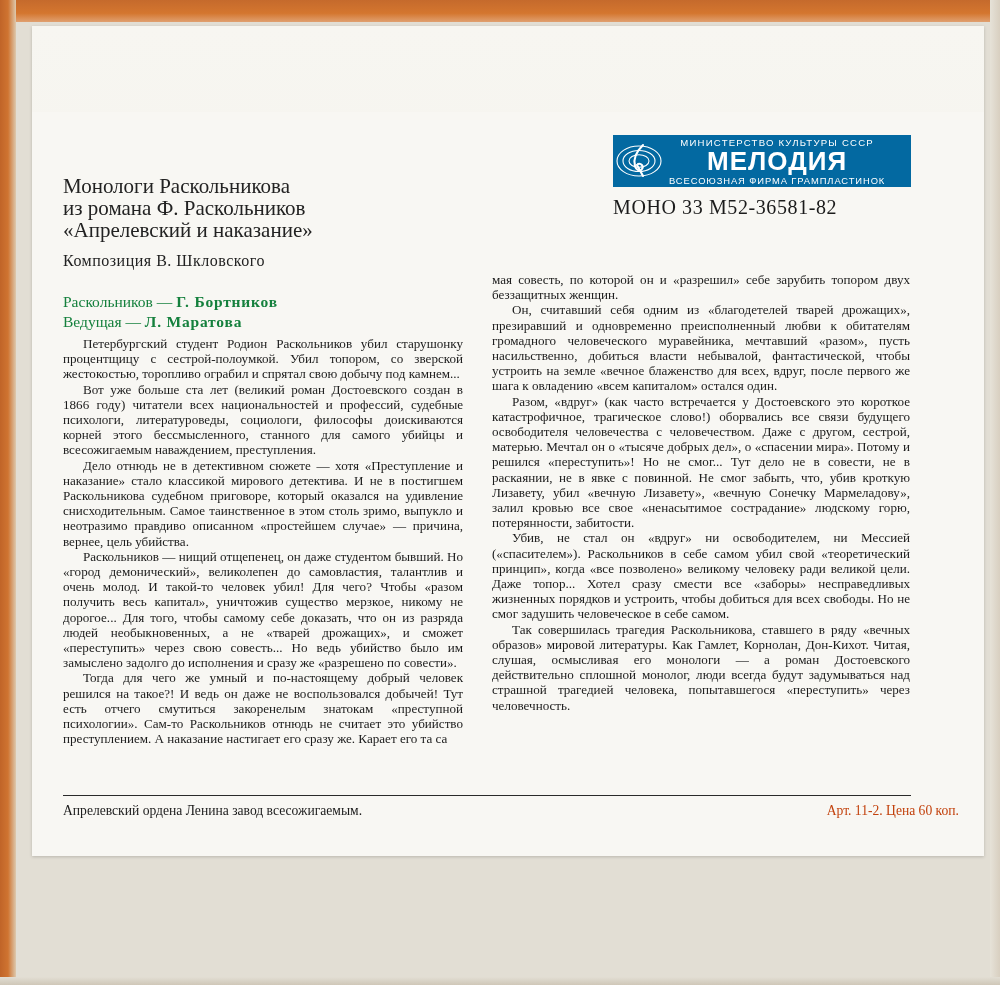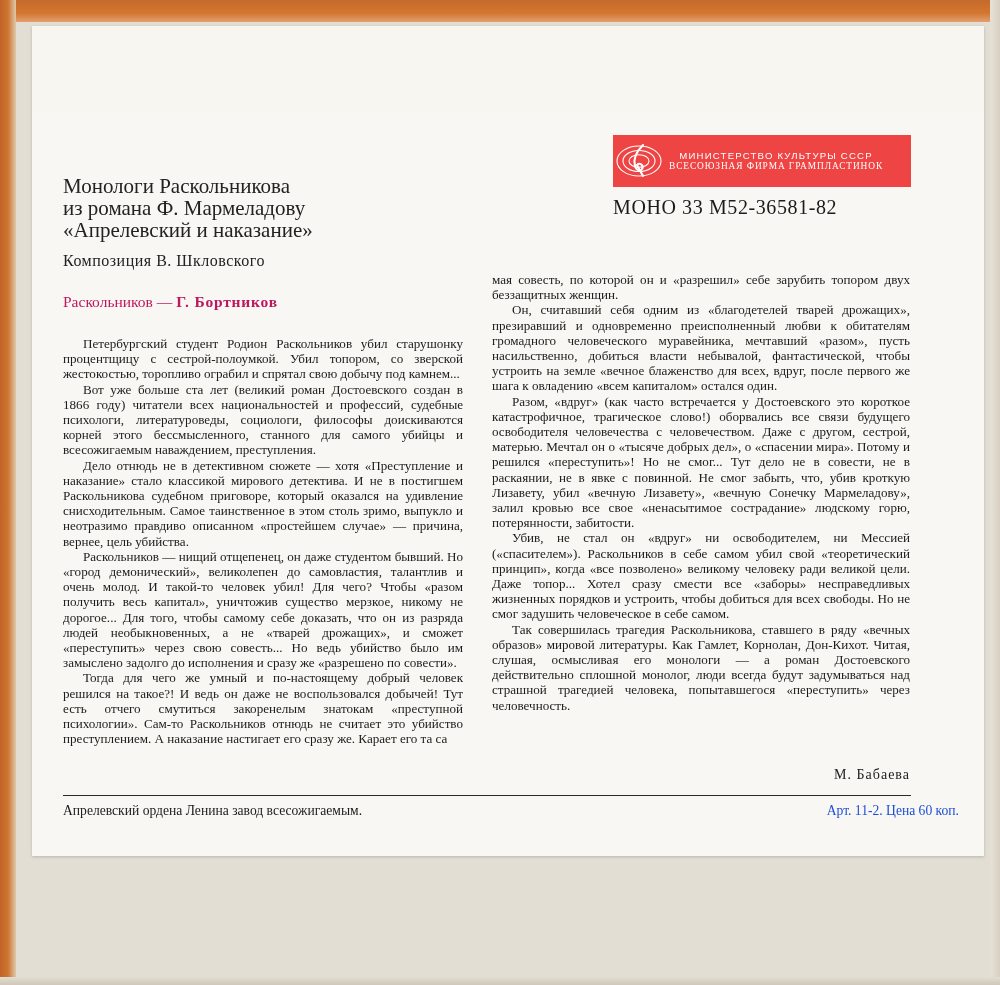--- a/index.html
+++ b/index.html
@@ -94,21 +94,21 @@
     font-size: 16px;
     letter-spacing: 0.5px;
     color: #222;
   }
   .performers {
     position: absolute;
     left: 63px;
     top: 292px;
     font-size: 15.5px;
     line-height: 20px;
-    color: #be185d;
+    color: #15803d;
   }
   .performers b { font-weight: bold; letter-spacing: 0.8px; }
 
   .col {
     position: absolute;
     font-size: 13.1px;
     line-height: 15.2px;
     text-align: justify;
     color: #1b1b1b;
     hyphens: auto;
@@ -138,21 +138,21 @@
     color: #1b1b1b;
   }
 
   
   .logo-block {
     position: absolute;
     left: 613px;
     top: 135px;
     width: 298px;
     height: 52px;
-    background: #ef4444;
+    background: #0369a1;
     color: #fff;
     display: flex;
     align-items: center;
   }
   .logo-mark {
     width: 52px;
     height: 52px;
     position: relative;
     flex: 0 0 52px;
   }
@@ -170,21 +170,21 @@
   .logo-name {
     font-family: "Liberation Sans", sans-serif;
     font-weight: bold;
     font-size: 26px;
     letter-spacing: 1px;
     line-height: 27px;
     text-align: center;
     color: #fff;
   }
   .logo-firm {
-    font-family: Liberation Serif, serif;
+    font-family: Liberation Sans, sans-serif;
     font-size: 9.4px;
     letter-spacing: 0.9px;
     line-height: 11px;
     text-align: right;
     color: #fff;
   }
   .catalog {
     position: absolute;
     left: 613px;
     top: 196px;
@@ -208,66 +208,71 @@
     left: 63px;
     top: 803px;
     font-size: 13.6px;
     color: #1b1b1b;
   }
   .footer-right {
     position: absolute;
     right: 41px;
     top: 803px;
     font-size: 13.6px;
-    color: #1d4ed8;
+    color: #c2410c;
   }
 </style>
 </head>
 <body>
 
 <div class="page">
 
   <div class="sleeve-top"></div>
   <div class="sleeve-left"></div>
   <div class="sleeve-right"></div>
   <div class="sleeve-bottom"></div>
 
   <div class="sheet">
     <div class="sheet-inner"></div>
     <div class="paper-shade"></div>
   </div>
 
 
   <div class="subtitle">
     <div>Монологи Раскольникова</div>
-    <div>из романа Ф. Мармеладову</div>
+    <div>из романа Ф. Раскольников</div>
     <div>«Апрелевский и наказание»</div>
   </div>
 
   <div class="composition">Композиция В. Шкловского</div>
 
   <div class="performers">
     <div>
       <span>Раскольников —</span>
       <b>Г. Бортников</b>
+    </div>
+    <div>
+      <span>Ведущая —</span>
+      <b>Л. Маратова</b>
     </div>
   </div>
 
   <div class="logo-block">
     <div class="logo-mark">
       <svg width="52" height="52" viewBox="0 0 52 52" aria-hidden="true">
         <ellipse cx="26" cy="26" rx="22" ry="15" fill="none" stroke="#ffffff" stroke-width="1.1"></ellipse>
         <ellipse cx="26" cy="26" rx="16" ry="10.5" fill="none" stroke="#ffffff" stroke-width="1.1"></ellipse>
         <ellipse cx="26" cy="26" rx="10" ry="6.3" fill="none" stroke="#ffffff" stroke-width="1.1"></ellipse>
         <path d="M30 10 C22 18, 20 24, 22 31 C23 35, 27 37, 29 34 C31 31, 28 28, 25 29" fill="none" stroke="#ffffff" stroke-width="2.1" stroke-linecap="round"></path>
         <path d="M24 30 L30 41" stroke="#ffffff" stroke-width="2.1" stroke-linecap="round"></path>
       </svg>
     </div>
     <div class="logo-text">
       <div class="logo-ministry">МИНИСТЕРСТВО КУЛЬТУРЫ СССР</div>
+      <div class="logo-name">МЕЛОДИЯ</div>
       <div class="logo-firm">ВСЕСОЮЗНАЯ ФИРМА ГРАМПЛАСТИНОК</div>
     </div>
   </div>
 
   <div class="catalog">МОНО 33 М52-36581-82</div>
 
   <div class="col col-left">
     <p>Петербургский студент Родион Раскольников убил старушонку процентщицу с сестрой-полоумкой. Убил топором, со зверской жестокостью, торопливо ограбил и спрятал свою добычу под камнем...</p>
     <p>Вот уже больше ста лет (великий роман Достоевского создан в 1866 году) читатели всех национальностей и профессий, судебные психологи, литературоведы, социологи, философы доискиваются корней этого бессмысленного, станного для самого убийцы и всесожигаемым наваждением, преступления.</p>
     <p>Дело отнюдь не в детективном сюжете — хотя «Преступление и наказание» стало классикой мирового детектива. И не в постигшем Раскольникова судебном приговоре, который оказался на удивление снисходительным. Самое таинственное в этом столь зримо, выпукло и неотразимо правдиво описанном «простейшем случае» — причина, вернее, цель убийства.</p>
@@ -276,19 +281,18 @@
   </div>
 
   <div class="col col-right">
     <p style="text-indent:0">мая совесть, по которой он и «разрешил» себе зарубить топором двух беззащитных женщин.</p>
     <p>Он, считавший себя одним из «благодетелей тварей дрожащих», презиравший и одновременно преисполненный любви к обитателям громадного человеческого муравейника, мечтавший «разом», пусть насильственно, добиться власти небывалой, фантастической, чтобы устроить на земле «вечное блаженство для всех, вдруг, после первого же шага к овладению «всем капиталом» остался один.</p>
     <p>Разом, «вдруг» (как часто встречается у Достоевского это короткое катастрофичное, трагическое слово!) оборвались все связи будущего освободителя человечества с человечеством. Даже с другом, сестрой, матерью. Мечтал он о «тысяче добрых дел», о «спасении мира». Потому и решился «переступить»! Но не смог... Тут дело не в совести, не в раскаянии, не в явке с повинной. Не смог забыть, что, убив кроткую Лизавету, убил «вечную Лизавету», «вечную Сонечку Мармеладову», залил кровью все свое «ненасытимое сострадание» людскому горю, потерянности, забитости.</p>
     <p>Убив, не стал он «вдруг» ни освободителем, ни Мессией («спасителем»). Раскольников в себе самом убил свой «теоретический принцип», когда «все позволено» великому человеку ради великой цели. Даже топор... Хотел сразу смести все «заборы» несправедливых жизненных порядков и устроить, чтобы добиться для всех свободы. Но не смог задушить человеческое в себе самом.</p>
     <p>Так совершилась трагедия Раскольникова, ставшего в ряду «вечных образов» мировой литературы. Как Гамлет, Корнолан, Дон-Кихот. Читая, слушая, осмысливая его монологи — а роман Достоевского действительно сплошной монолог, люди всегда будут задумываться над страшной трагедией человека, попытавшегося «переступить» через человечность.</p>
   </div>
 
-  <div class="sign">М. Бабаева</div>
 
   <div class="rule"></div>
   <div class="footer-left">Апрелевский ордена Ленина завод всесожигаемым.</div>
   <div class="footer-right">Арт. 11-2. Цена 60 коп.</div>
 
 </div>
 
 </body></html>

